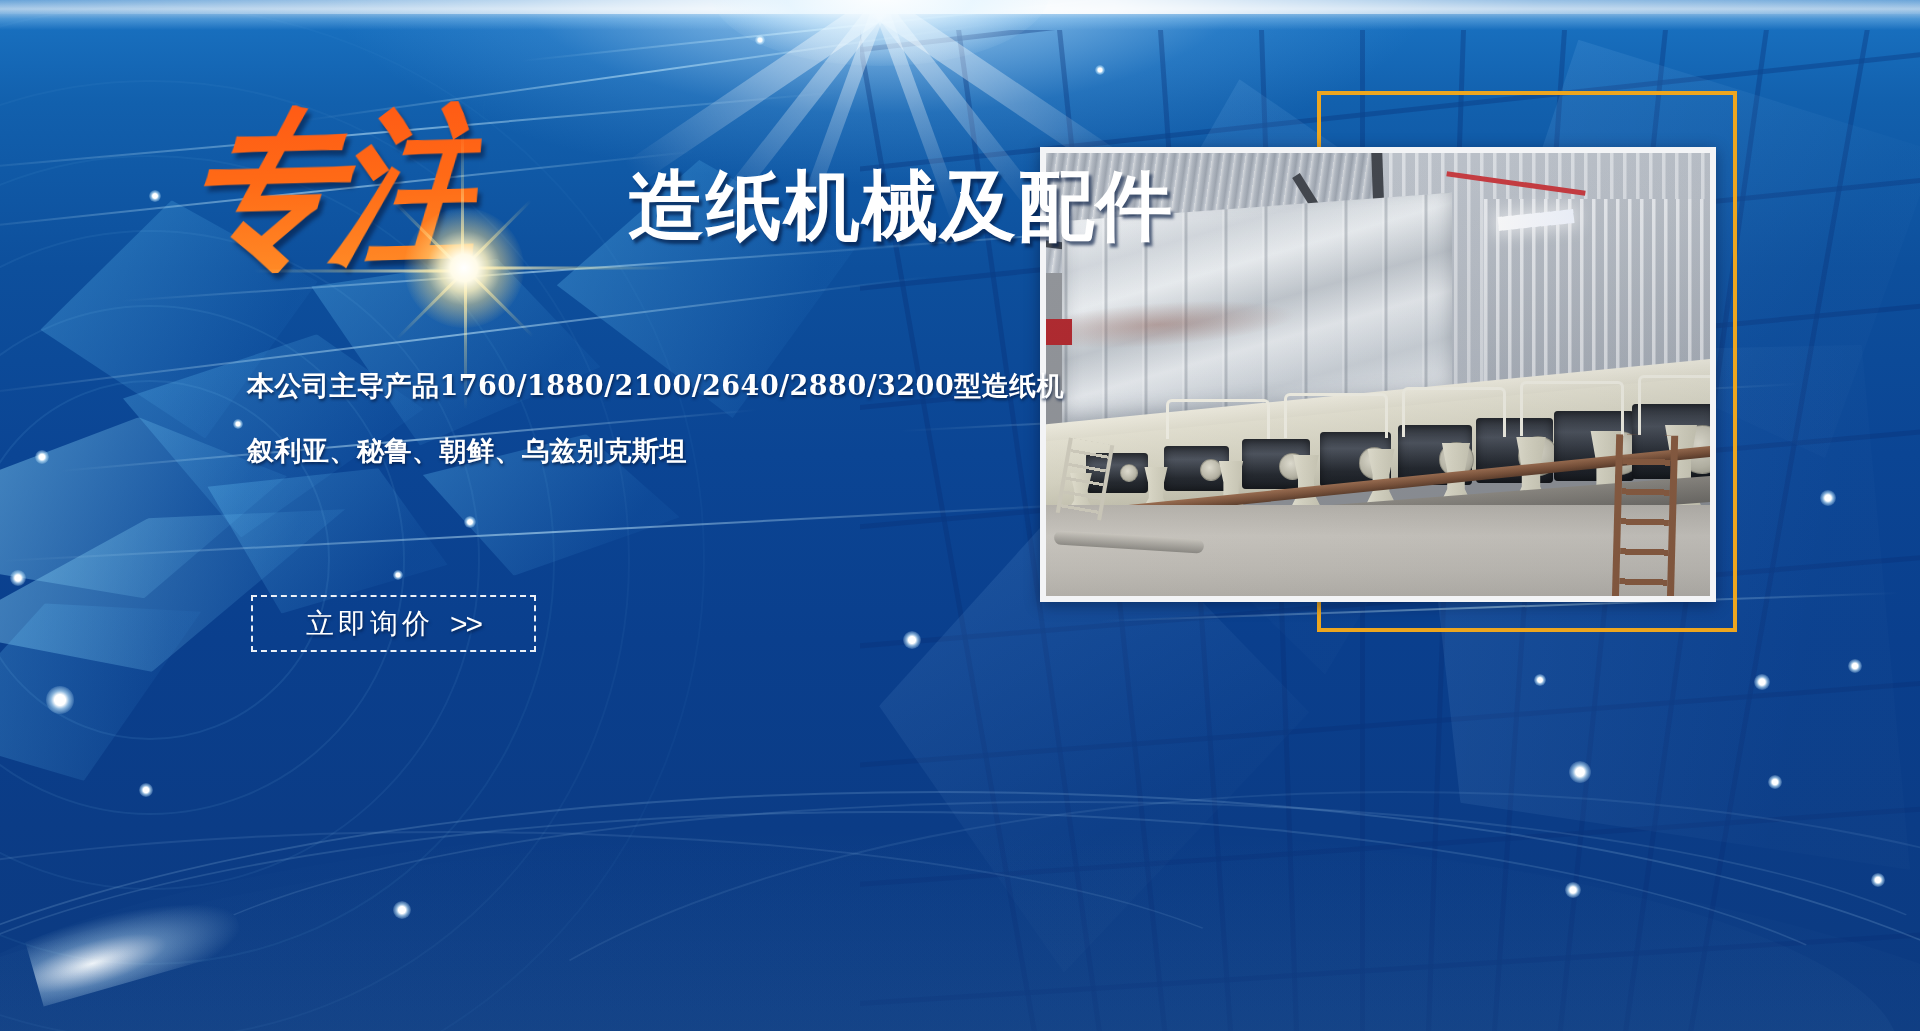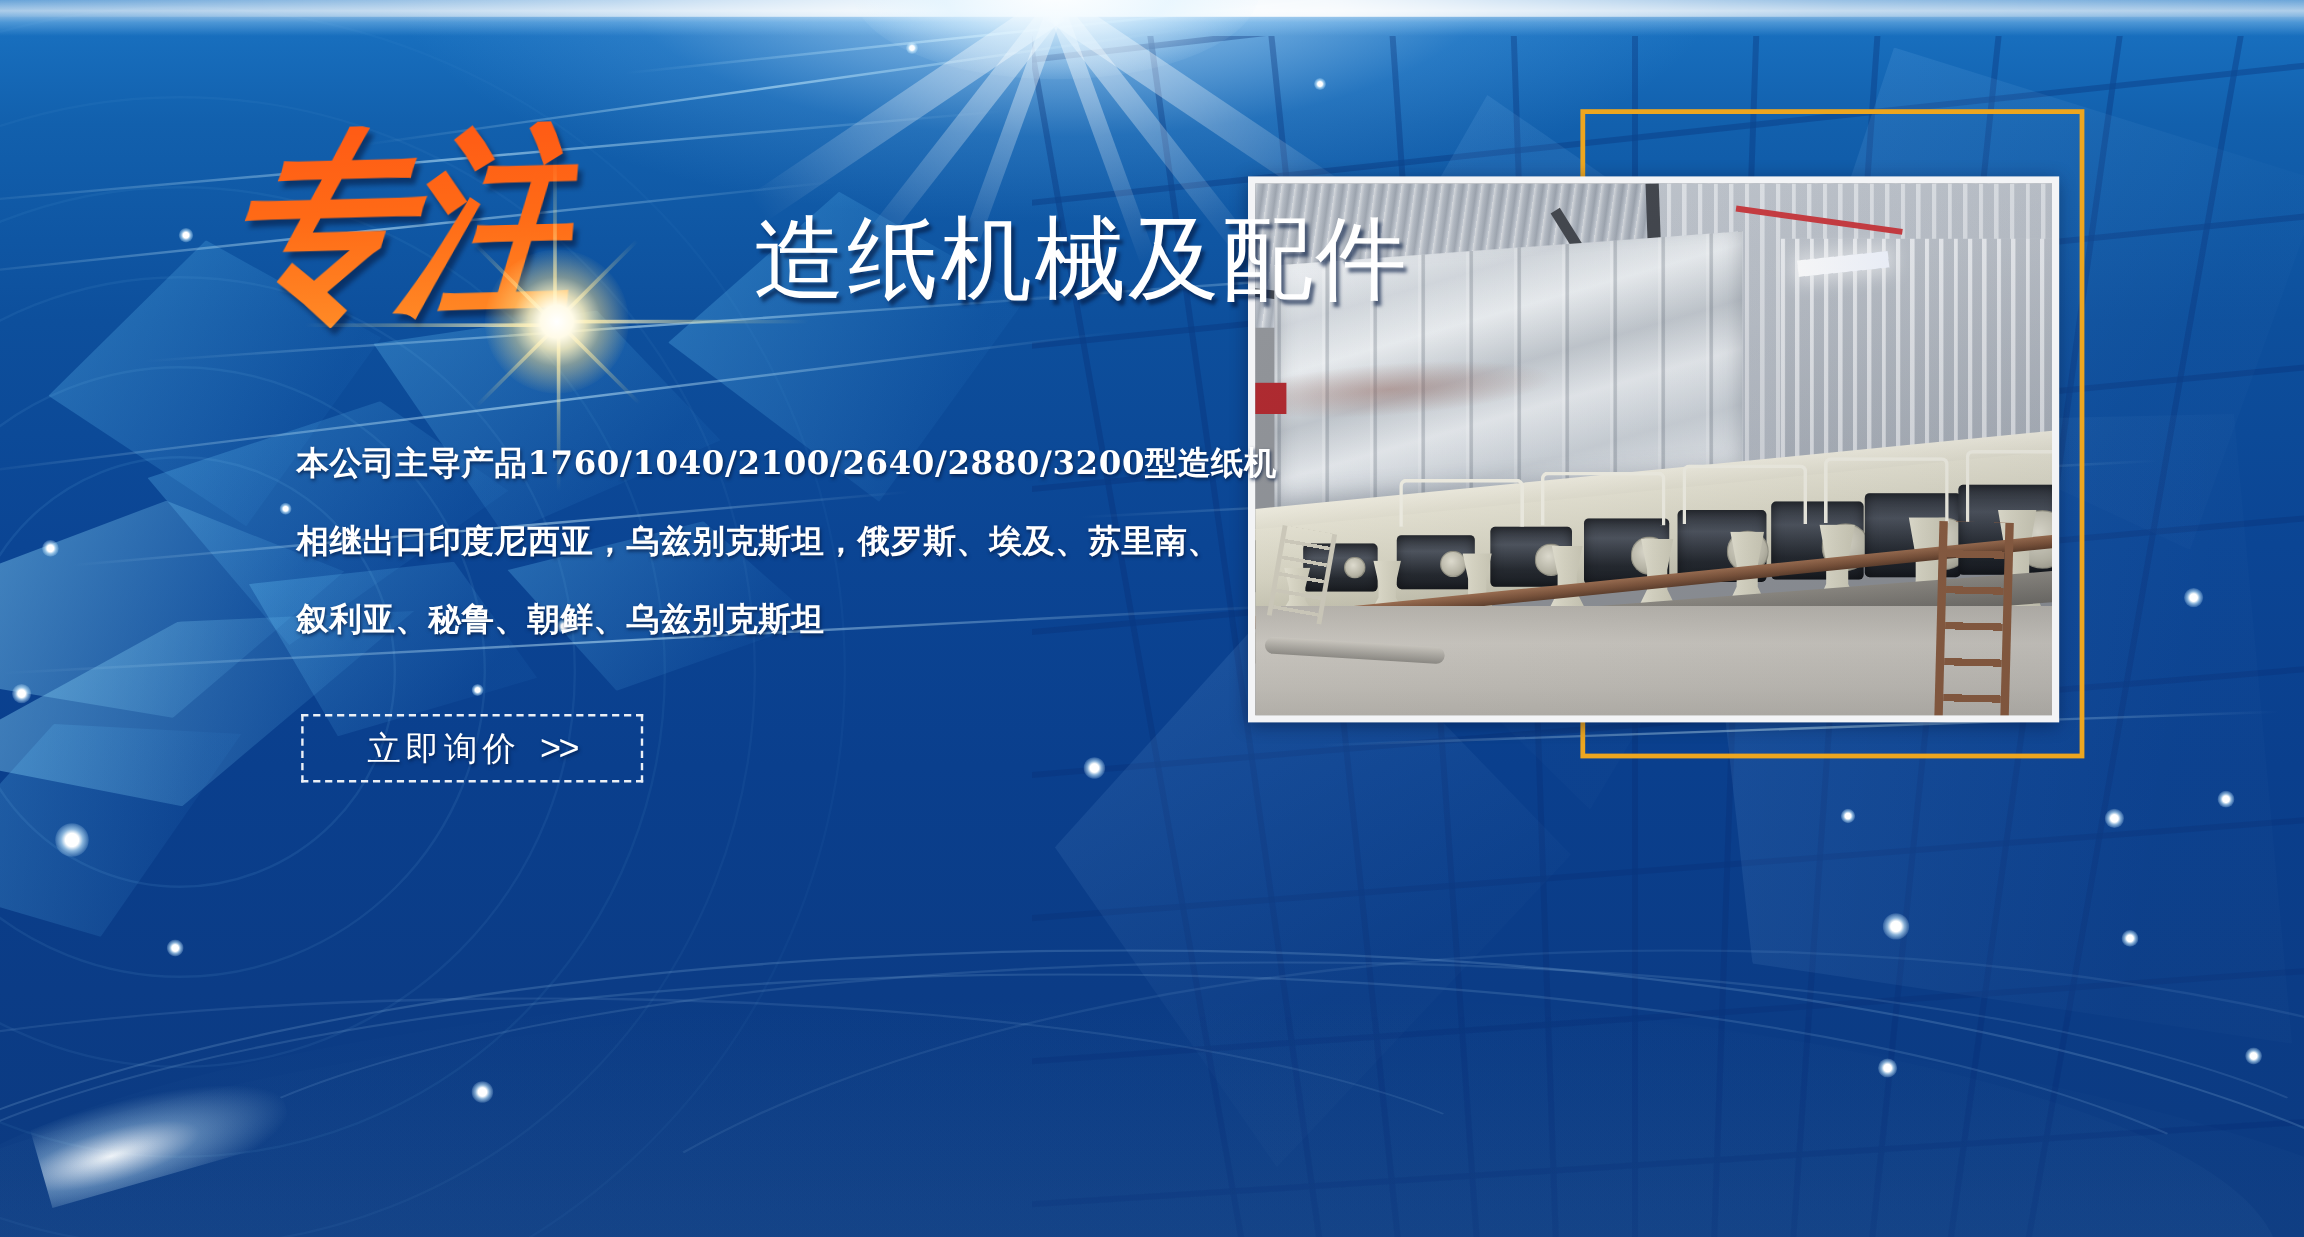--- a/index.html
+++ b/index.html
@@ -176,23 +176,23 @@
   .starburst .s1 { width: 210px; transform: rotate(0deg) translateY(-1.5px); }
   .starburst .s2 { width: 210px; transform: rotate(180deg) translateY(-1.5px); }
   .starburst .s3 { width: 140px; transform: rotate(90deg) translateY(-1.5px); }
   .starburst .s4 { width: 140px; transform: rotate(270deg) translateY(-1.5px); }
   .starburst .s5 { width: 96px; transform: rotate(45deg) translateY(-1.5px); }
   .starburst .s6 { width: 96px; transform: rotate(135deg) translateY(-1.5px); }
   .starburst .s7 { width: 96px; transform: rotate(225deg) translateY(-1.5px); }
   .starburst .s8 { width: 96px; transform: rotate(315deg) translateY(-1.5px); }
 
   .headline-main {
-    position: absolute; left: 432px; top: 70px;
+    position: absolute; left: 432px; top: 60px;
     font-family: "DejaVu Serif", "Liberation Serif", serif;
-    font-size: 76px; font-weight: normal; line-height: 1;
+    font-size: 76px; font-weight: bold; line-height: 1;
     color: #ffffff;
     letter-spacing: 2px;
     white-space: nowrap;
     text-shadow: 3px 4px 3px rgba(4,26,66,0.65);
   }
 
   .paragraph {
     position: absolute; left: 247px; top: 368px;
     width: 760px;
     font-family: "DejaVu Serif", "Liberation Serif", serif;
@@ -562,22 +562,21 @@
         <i class="s5"></i>
           <i class="s6"></i>
           <i class="s7"></i>
           <i class="s8"></i>
         <span class="sb-core"></span>
       </div>
       <div class="headline-main">造纸机械及配件</div>
     </div>
 
     <div class="paragraph">
-      <div class="pline">本公司主导产品1760/1040/2100/2640/2880/3200型造纸机</div>
-      <div class="pline">相继出口印度尼西亚，乌兹别克斯坦，俄罗斯、埃及、苏里南、</div>
+      <div class="pline">本公司主导产品1760/1880/2100/2640/2880/3200型造纸机</div>
       <div class="pline">叙利亚、秘鲁、朝鲜、乌兹别克斯坦</div>
     </div>
 
     <div class="cta">
       <span class="cta-label">立即询价</span>
       <span class="cta-arrow">&gt;&gt;</span>
     </div>
 
   </div>
 </div>

